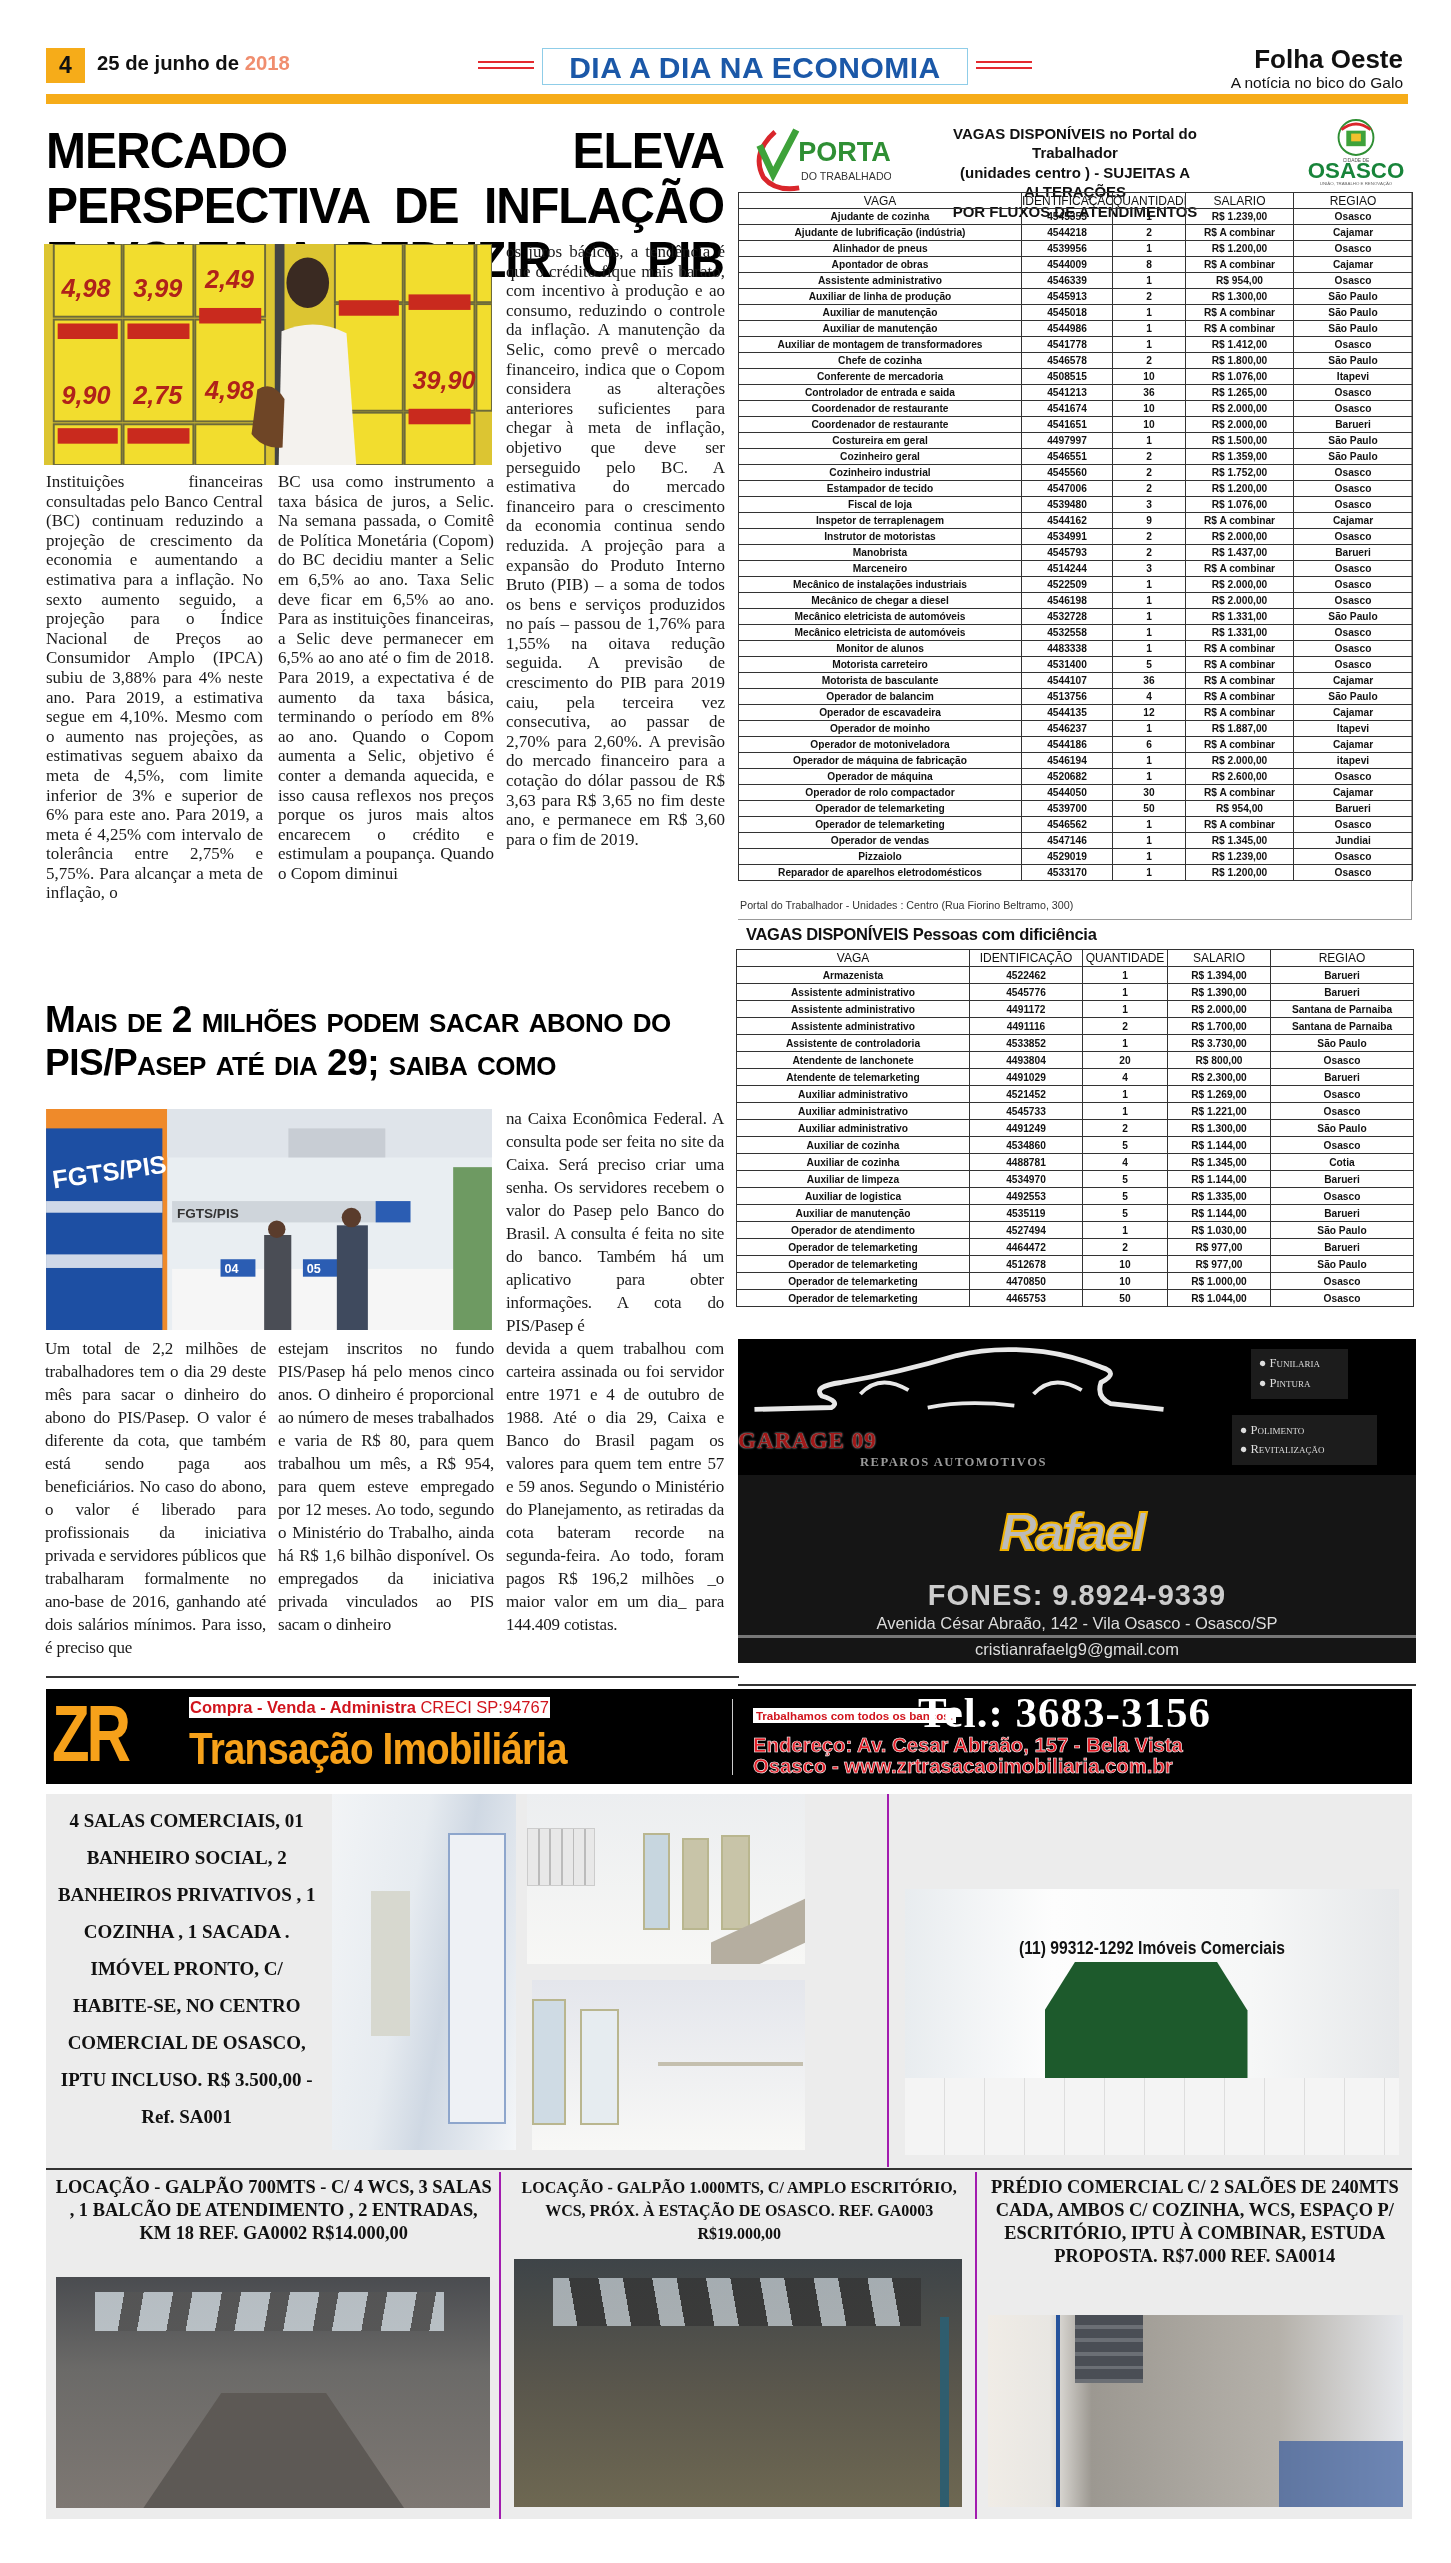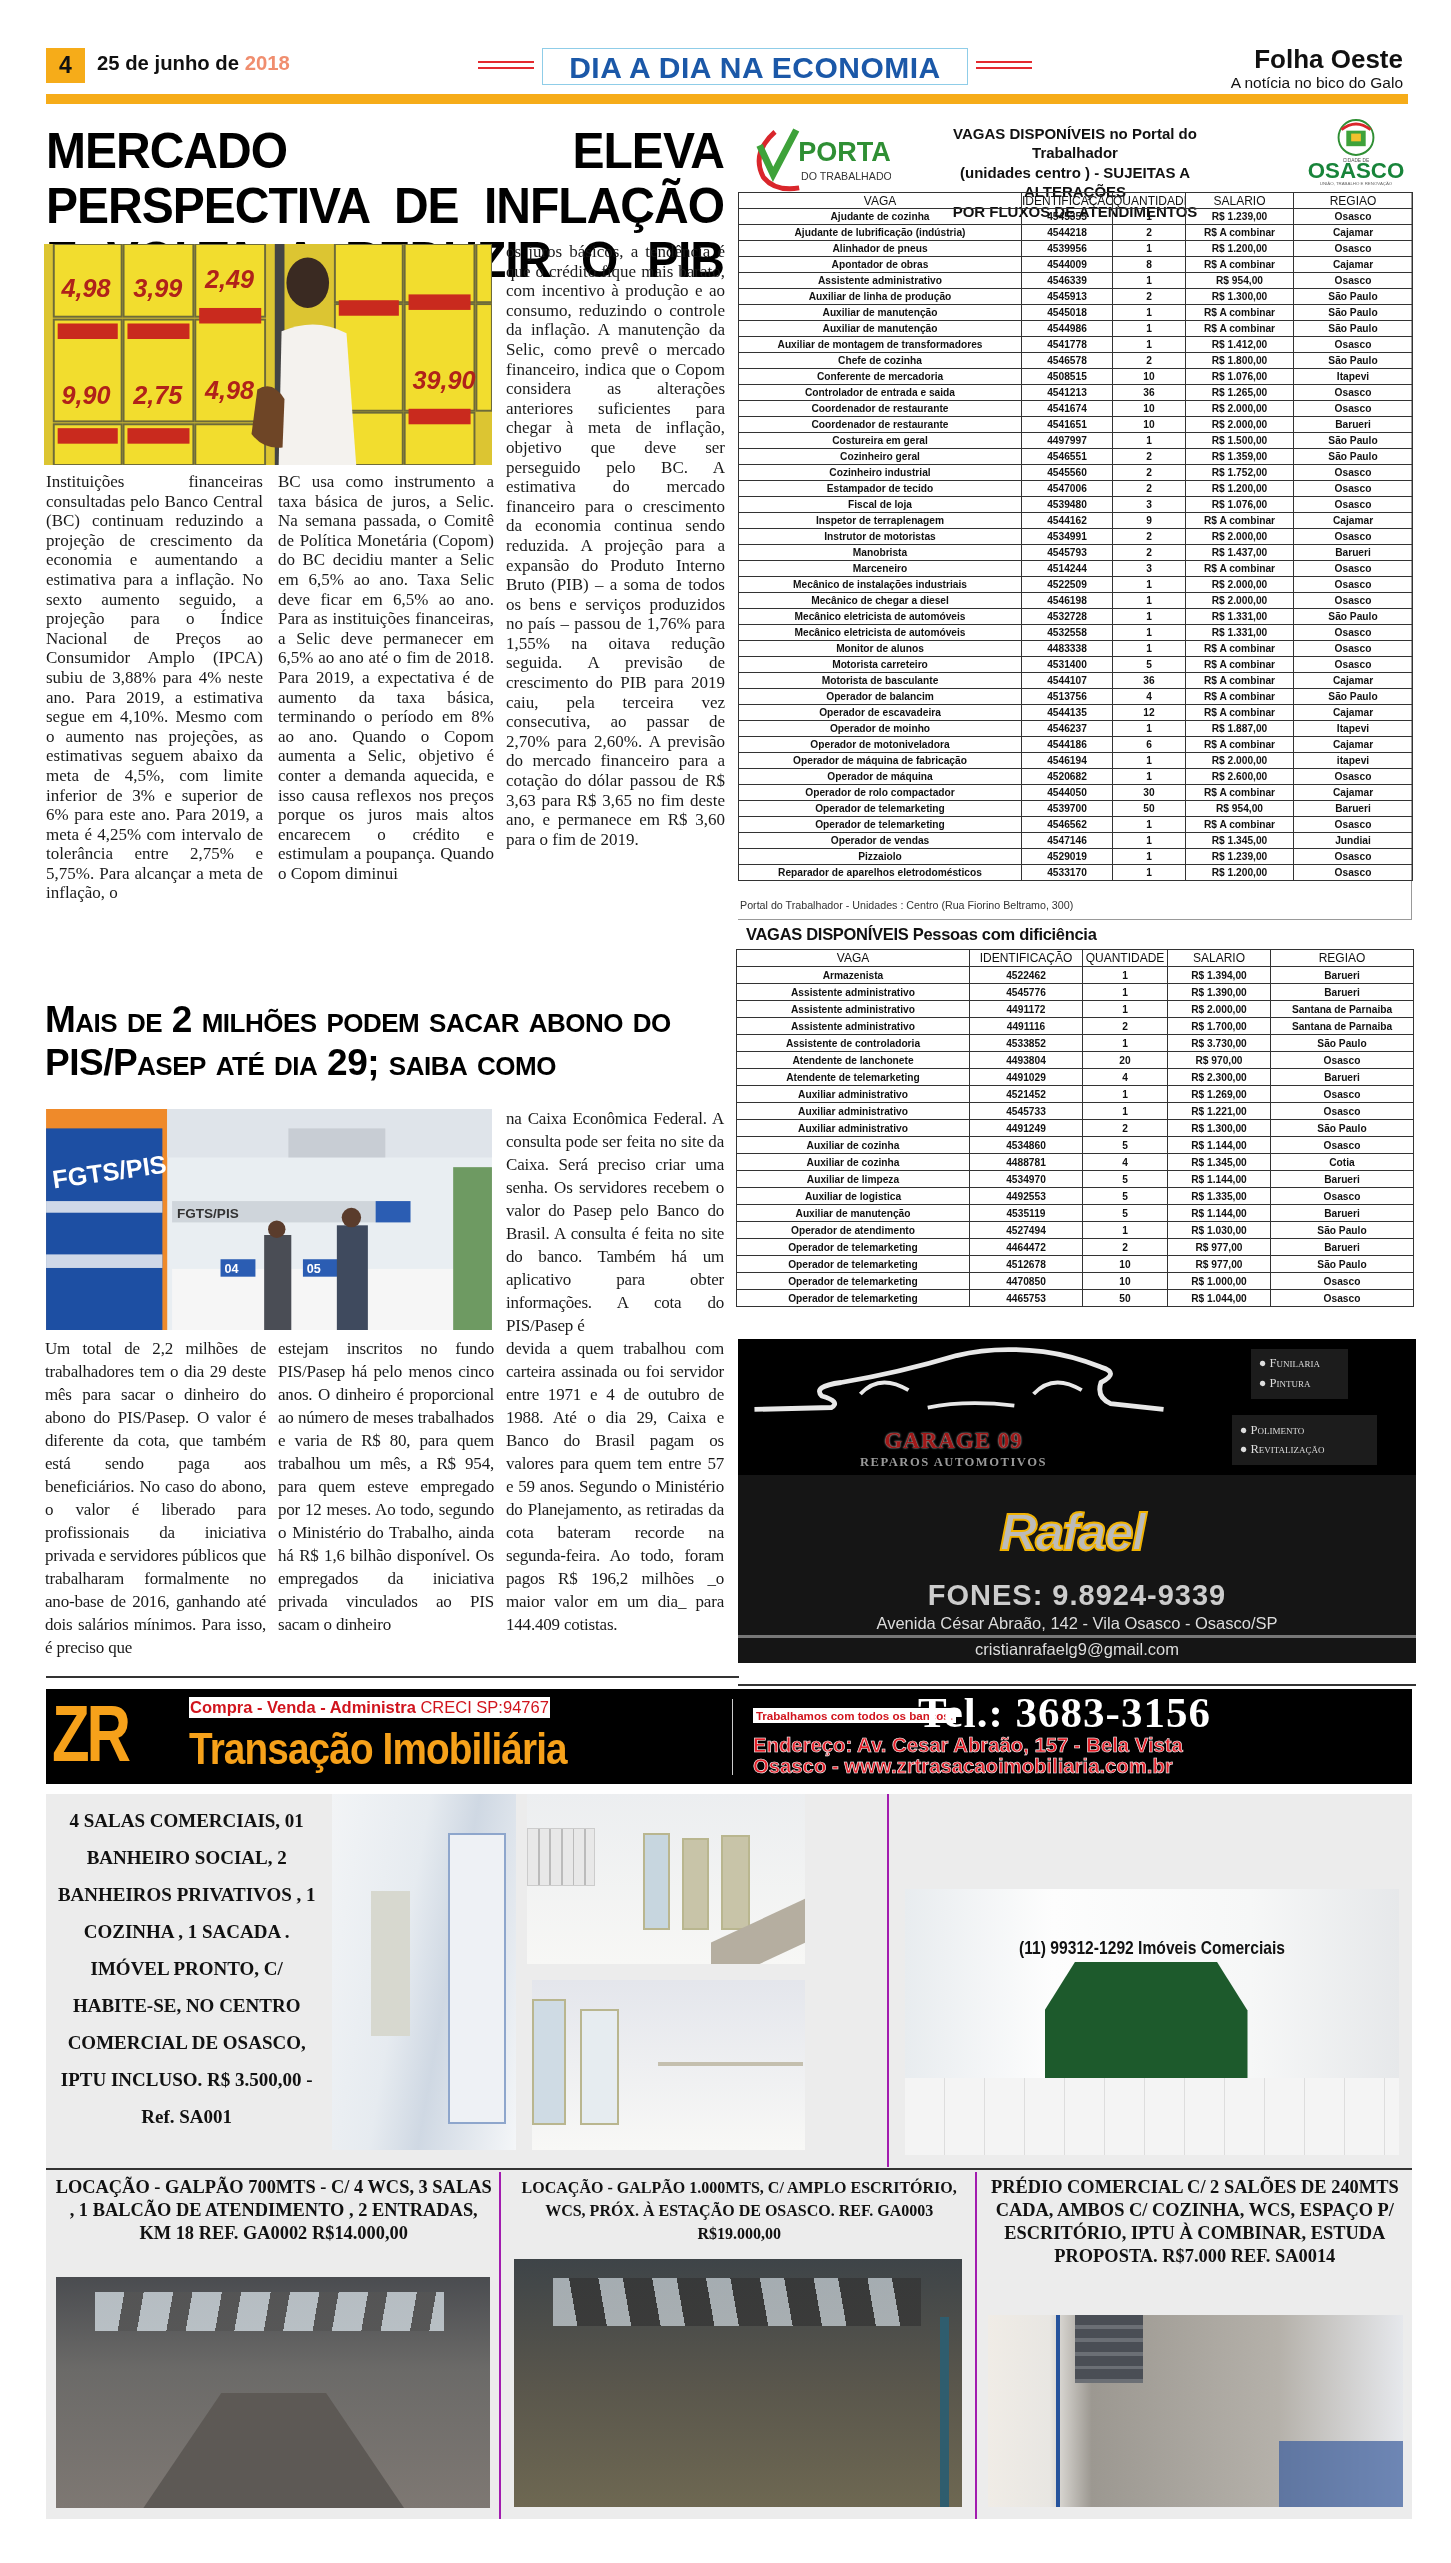--- a/index.html
+++ b/index.html
@@ -34,21 +34,21 @@
 #t1 tr{height:16px}
 #t1note{left:740px;top:899px;font:10.7px "Liberation Sans",sans-serif;color:#333}
 #t1frame{left:738px;top:192px;width:674px;height:728px;border-right:1px solid #999;border-bottom:1px solid #999}
 #t2title{left:746px;top:925px;font:bold 16.5px "Liberation Sans",sans-serif;color:#111;letter-spacing:-0.3px}
 #t2{left:736px;top:949px;width:678px}
 #t2 tr{height:17px}
 
 #garage{left:738px;top:1339px;width:678px;height:324px;background:#151515;overflow:hidden}
 #garage .top{position:absolute;left:0;top:0;width:678px;height:136px;background:#000}
 #garage .car{position:absolute;left:14.5px;top:4.8px;width:412px;height:77px}
-#garage .g09{position:absolute;left:0;top:89px;width:431px;text-align:center;font:bold 23px "Liberation Serif",serif;color:#a01818;letter-spacing:1px;text-shadow:0 0 1.9px #fff}
+#garage .g09{position:absolute;left:0;top:89px;width:431px;font:bold 23px "Liberation Serif",serif;color:#a01818;letter-spacing:1px;text-shadow:0 0 1.9px #fff}
 #garage .rep{position:absolute;left:0;top:116px;width:431px;text-align:center;font:bold 12.6px "Liberation Serif",serif;color:#9a9a9a;letter-spacing:1.5px}
 #garage .svc{position:absolute;background:#1c1c1c;padding:5.8px 7.7px;font:12.6px "Liberation Serif",serif;color:#ddd;font-variant:small-caps;line-height:19.4px}
 #garage .rafael{position:absolute;left:174px;top:163px;width:320px;text-align:center;font:italic bold 52px "Liberation Sans",sans-serif;color:#bbb;-webkit-text-stroke:1.9px #f2b300;letter-spacing:-1.9px}
 #garage .fones{position:absolute;left:0;top:240px;width:678px;text-align:center;font:bold 29px "Liberation Sans",sans-serif;color:#ccc;letter-spacing:1px}
 #garage .addr{position:absolute;left:0;top:275px;width:678px;text-align:center;font:16.5px "Liberation Sans",sans-serif;color:#ddd}
 #garage .line{position:absolute;left:0;top:296px;width:678px;height:2.9px;background:#777}
 #garage .mail{position:absolute;left:0;top:301px;width:678px;text-align:center;font:16.5px "Liberation Sans",sans-serif;color:#ddd}
 
 #zr{left:46px;top:1689px;width:1366px;height:95px;background:#000;overflow:hidden}
 #zr .logo{position:absolute;left:5.8px;top:0px;font:bold 79px "Liberation Sans",sans-serif;color:#f6a11a;transform:scaleX(.78);transform-origin:left top;line-height:89px;letter-spacing:-3.9px}
@@ -562,21 +562,21 @@
         <td>Assistente de controladoria</td>
         <td>4533852</td>
         <td>1</td>
         <td>R$ 3.730,00</td>
         <td>São Paulo</td>
       </tr>
       <tr>
         <td>Atendente de lanchonete</td>
         <td>4493804</td>
         <td>20</td>
-        <td>R$ 970,00</td>
+        <td>R$ 800,00</td>
         <td>Osasco</td>
       </tr>
       <tr>
         <td>Atendente de telemarketing</td>
         <td>4491029</td>
         <td>4</td>
         <td>R$ 2.300,00</td>
         <td>Barueri</td>
       </tr>
       <tr>

